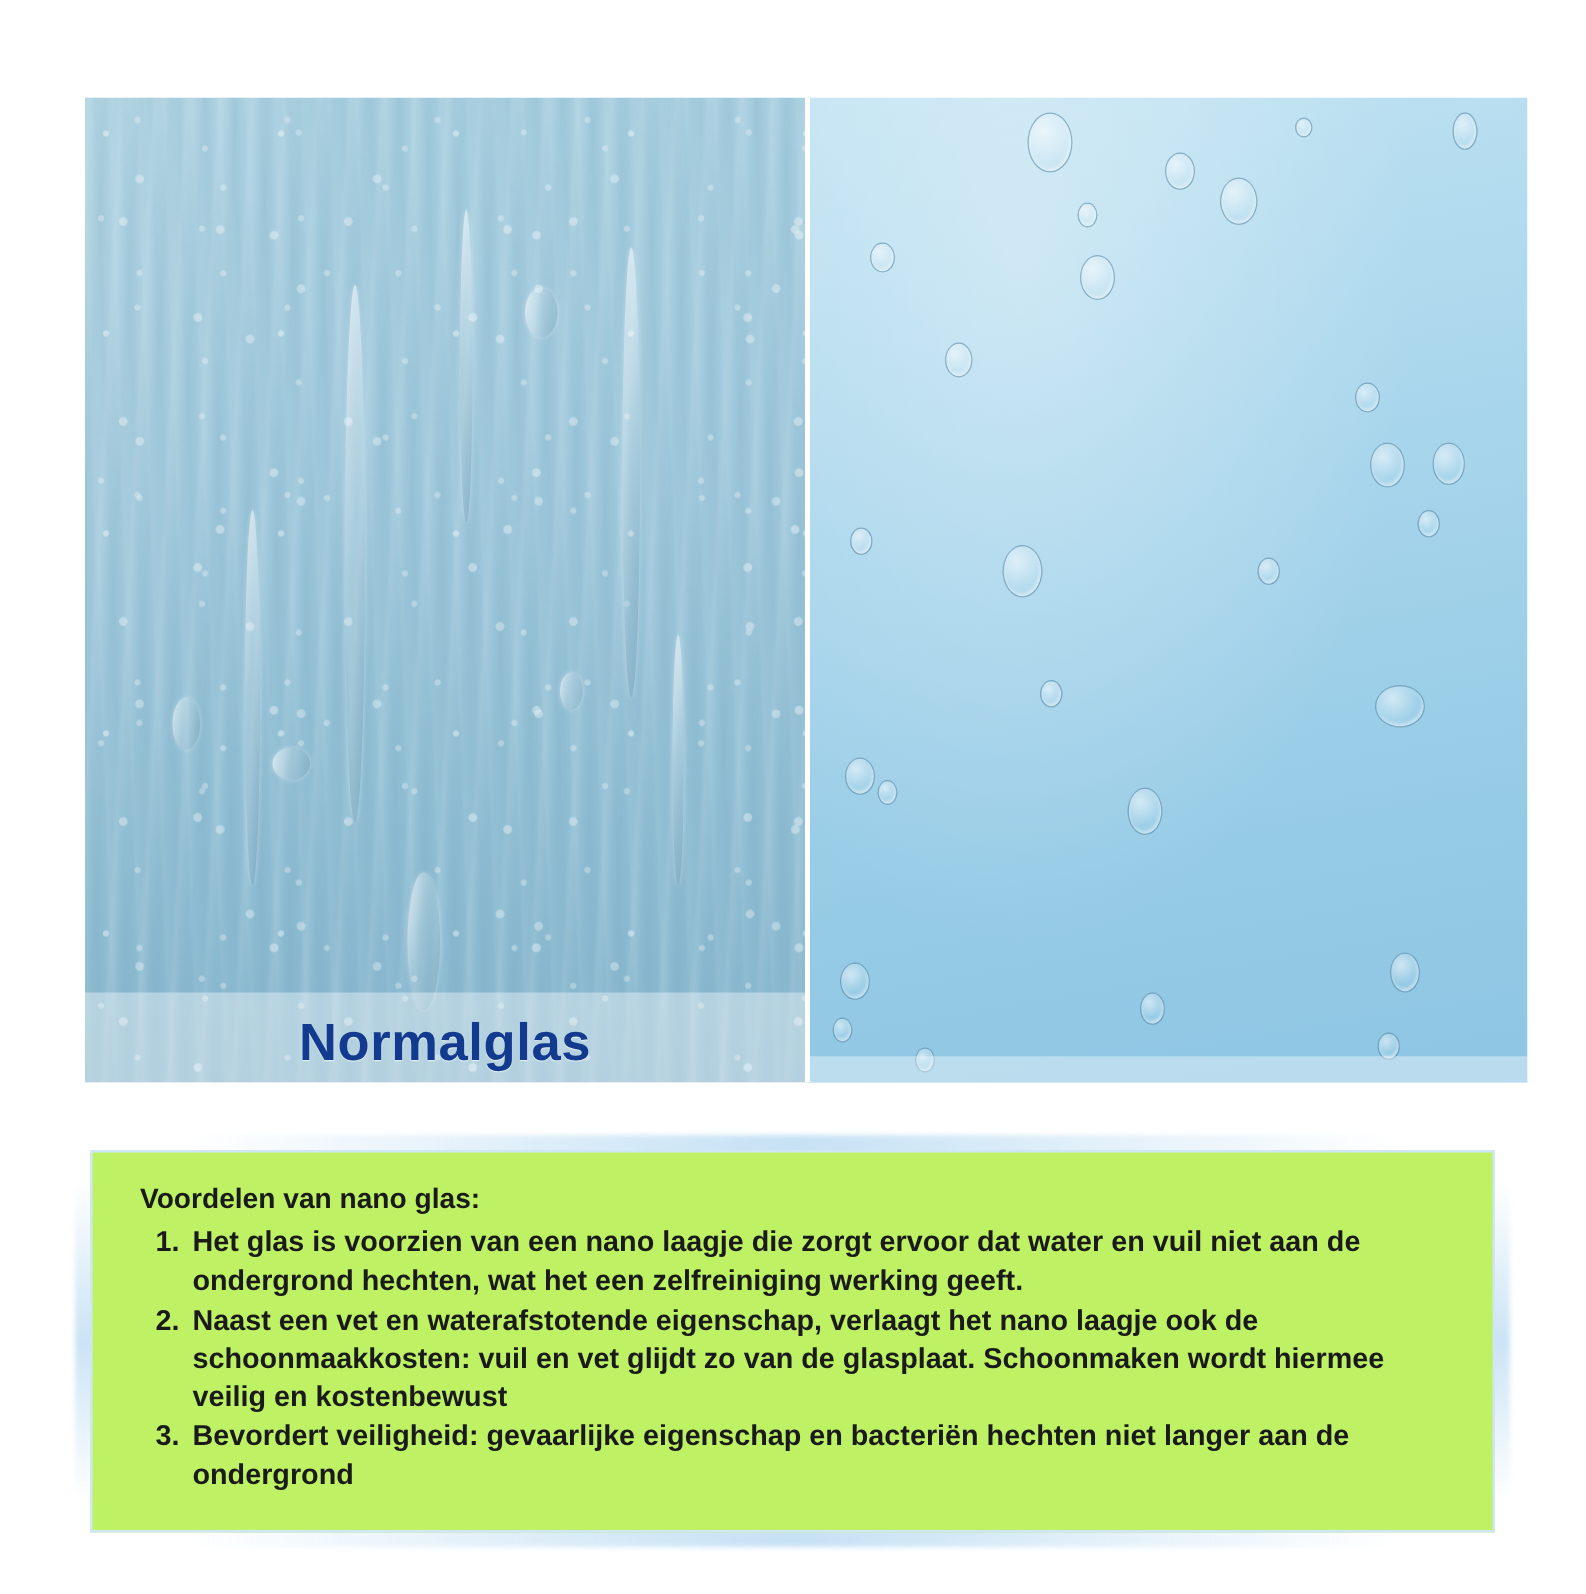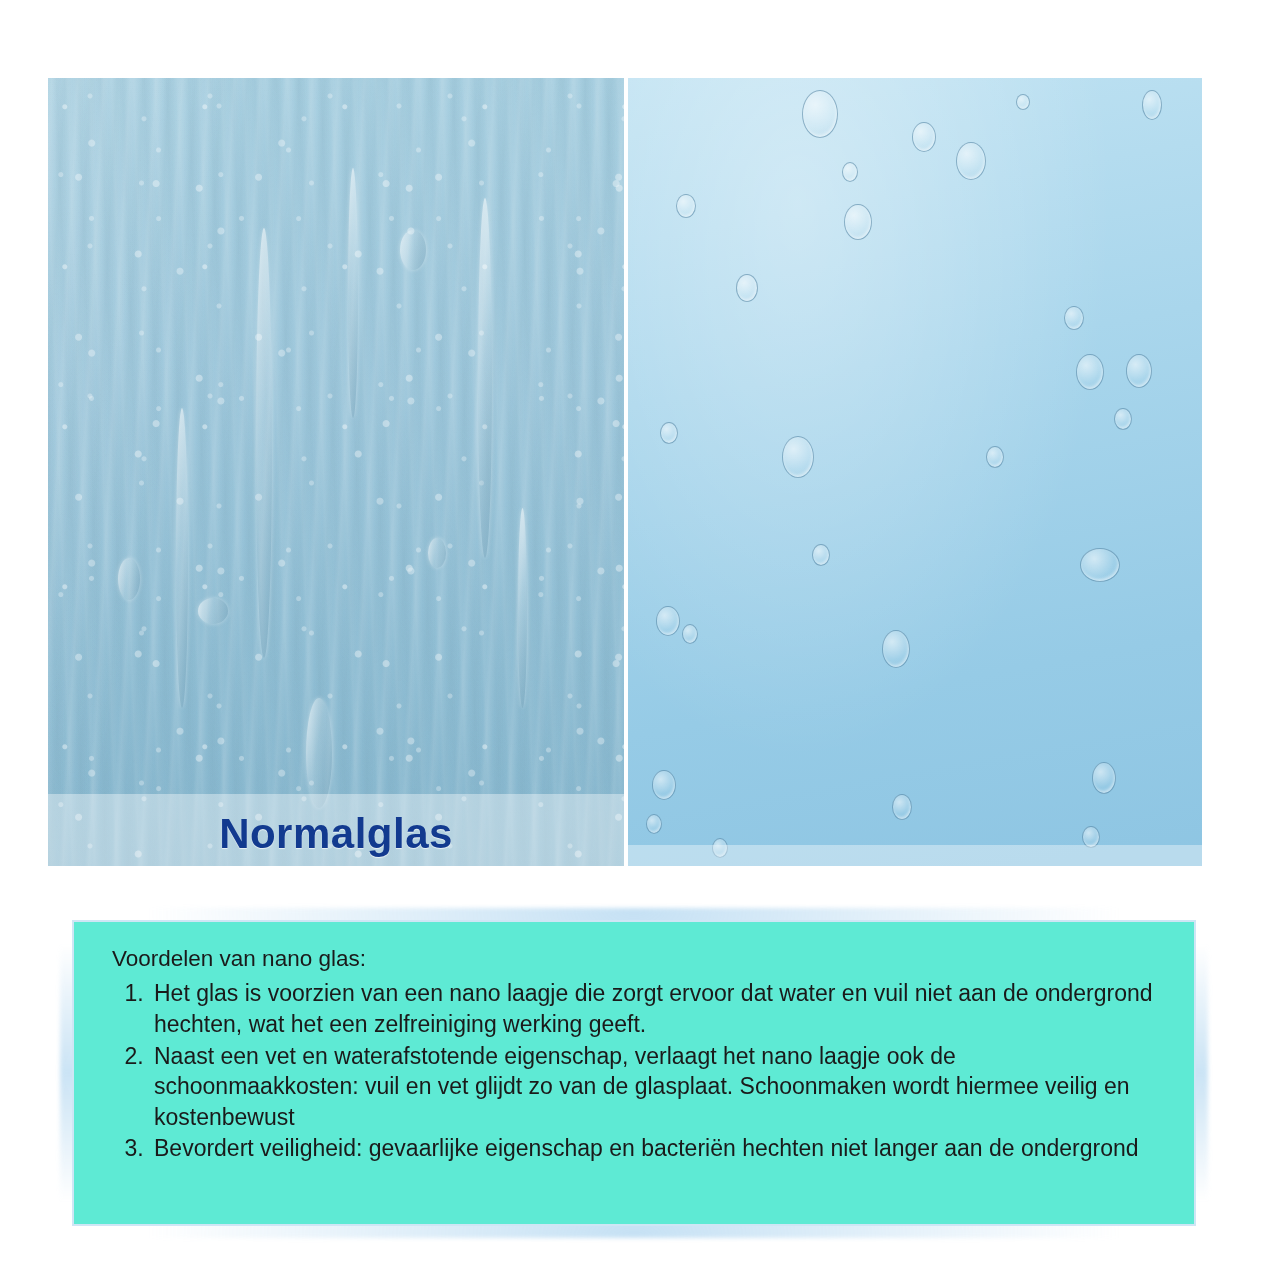--- a/index.html
+++ b/index.html
@@ -11,21 +11,21 @@
     width: 1269px;
     height: 1275px;
     font-family: "Liberation Sans", sans-serif;
     position: relative;
     overflow: hidden;
   }
 
   
   .compare {
     position: absolute;
-    left: 48px;
+    left: 68px;
     top: 78px;
     width: 1154px;
     height: 788px;
     display: flex;
     overflow: hidden;
   }
   .panel {
     position: relative;
     overflow: hidden;
   }
@@ -156,23 +156,24 @@
       radial-gradient(ellipse at 0% 50%, rgba(150,200,235,0.5) 0%, rgba(150,200,235,0) 55%),
       radial-gradient(ellipse at 100% 50%, rgba(150,200,235,0.5) 0%, rgba(150,200,235,0) 55%);
     filter: blur(2px);
   }
   .card {
     position: absolute;
     left: 12px;
     top: 12px;
     right: 12px;
     bottom: 12px;
-    background: #5eead4;
+    background: #bef264;
     border: 2px solid #cfe6f5;
     box-sizing: border-box;
+    font-weight: bold;
   }
   .card-inner {
     padding: 22px 30px 0 38px;
   }
   .intro {
     font-size: 22.5px;
     color: #1a1a1a;
     margin: 0 0 2px 0;
     line-height: 1.35;
   }

